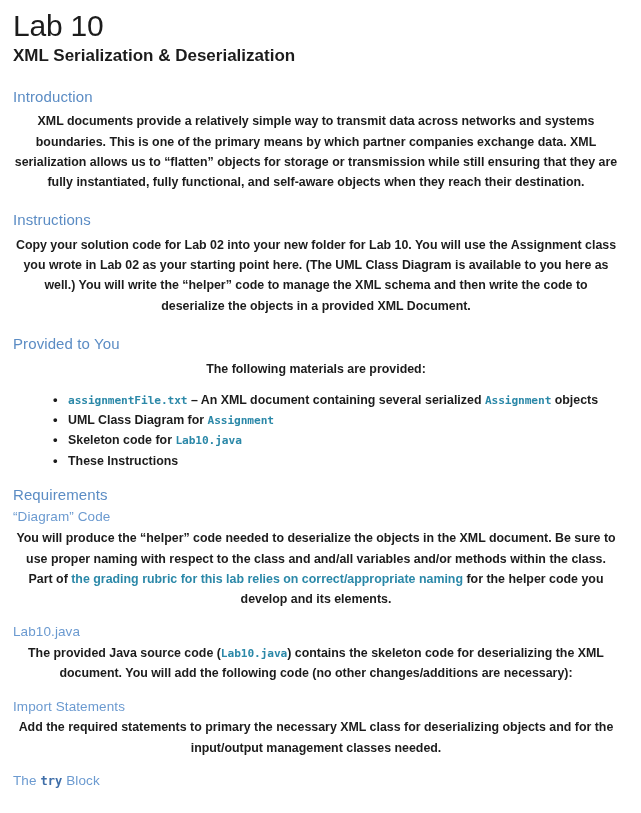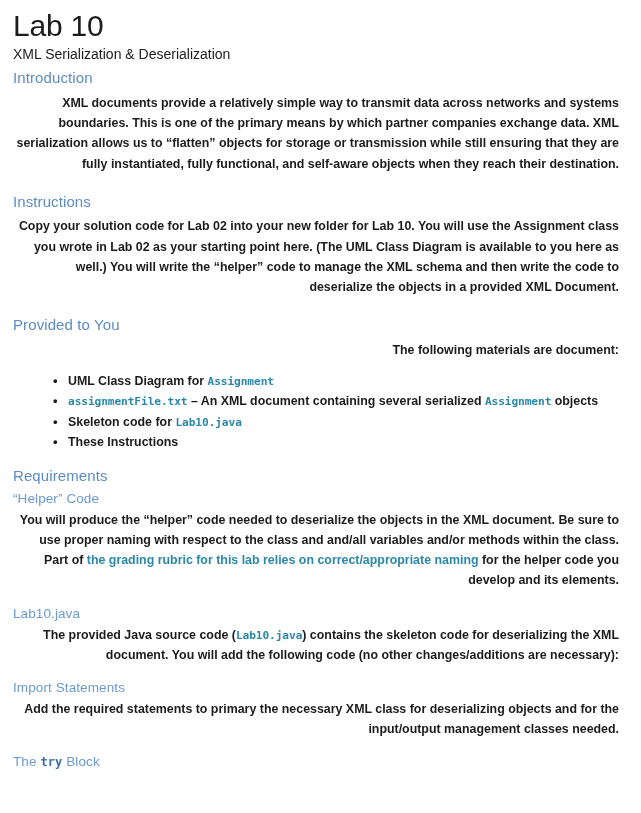--- a/index.html
+++ b/index.html
@@ -26,25 +26,25 @@
   
   .doc-title {
     font-size: 30px;
     font-weight: 400;
     line-height: 1.08;
     color: #1c1c1c;
     margin: 0 0 4px 0;
     letter-spacing: -0.2px;
   }
   .doc-subtitle {
-    font-size: 14px;
-    font-weight: 400;
+    font-size: 17px;
+    font-weight: 700;
     line-height: 1.2;
     color: #1c1c1c;
-    margin: 0 0 6px 0;
+    margin: 0 0 21px 0;
   }
 
   
   h2.section-heading {
     font-size: 15px;
     font-weight: 400;
     color: #5b8cc4;
     margin: 0 0 6px 0;
     line-height: 1.18;
     letter-spacing: 0.1px;
@@ -58,21 +58,21 @@
     letter-spacing: 0.1px;
   }
 
   
   p.body {
     font-size: 12.4px;
     font-weight: 600;
     line-height: 1.63;
     color: #1c1c1c;
     margin: 0;
-    text-align: right;
+    text-align: center;
   }
   .spacer-lg { height: 19px; }
   .spacer-md { height: 15px; }
   .spacer-sm { height: 11px; }
 
   
   code.code {
     font-family: "DejaVu Sans Mono", monospace;
     font-size: 11.2px;
     font-weight: 700;
@@ -128,36 +128,36 @@
   <p class="body">XML documents provide a relatively simple way to transmit data across networks and systems boundaries. This is one of the primary means by which partner companies exchange data. XML serialization allows us to “flatten” objects for storage or transmission while still ensuring that they are fully instantiated, fully functional, and self-aware objects when they reach their destination.</p>
 
   <div class="spacer-lg"></div>
 
   <h2 class="section-heading">Instructions</h2>
   <p class="body">Copy your solution code for Lab 02 into your new folder for Lab 10. You will use the Assignment class you wrote in Lab 02 as your starting point here. (The UML Class Diagram is available to you here as well.) You will write the “helper” code to manage the XML schema and then write the code to deserialize the objects in a provided XML Document.</p>
 
   <div class="spacer-lg"></div>
 
   <h2 class="section-heading">Provided to You</h2>
-  <p class="body">The following materials are document:</p>
+  <p class="body">The following materials are provided:</p>
 
   <div class="spacer-sm"></div>
 
   <ul class="bullets tight">
+      <li><code class="code">assignmentFile.txt</code> – An XML document containing several serialized <code class="code">Assignment</code> objects</li>
       <li>UML Class Diagram for <code class="code">Assignment</code></li>
-      <li><code class="code">assignmentFile.txt</code> – An XML document containing several serialized <code class="code">Assignment</code> objects</li>
       <li>Skeleton code for <code class="code">Lab10.java</code></li>
       <li>These Instructions</li>
     </ul>
 
   <div class="spacer-md"></div>
 
   <h2 class="section-heading">Requirements</h2>
 
-  <h3 class="sub-heading">“Helper” Code</h3>
+  <h3 class="sub-heading">“Diagram” Code</h3>
   <p class="body">You will produce the “helper” code needed to deserialize the objects in the XML document. Be sure to use proper naming with respect to the class and and/all variables and/or methods within the class. Part of <span class="link">the grading rubric for this lab relies on correct/appropriate naming</span> for the helper code you develop and its elements.</p>
 
   <div class="spacer-md"></div>
 
   <h3 class="sub-heading">Lab10.java</h3>
   <p class="body">The provided Java source code (<code class="code">Lab10.java</code>) contains the skeleton code for deserializing the XML document. You will add the following code (no other changes/additions are necessary):</p>
 
   <div class="spacer-md"></div>
 
   <h3 class="sub-heading">Import Statements</h3>

